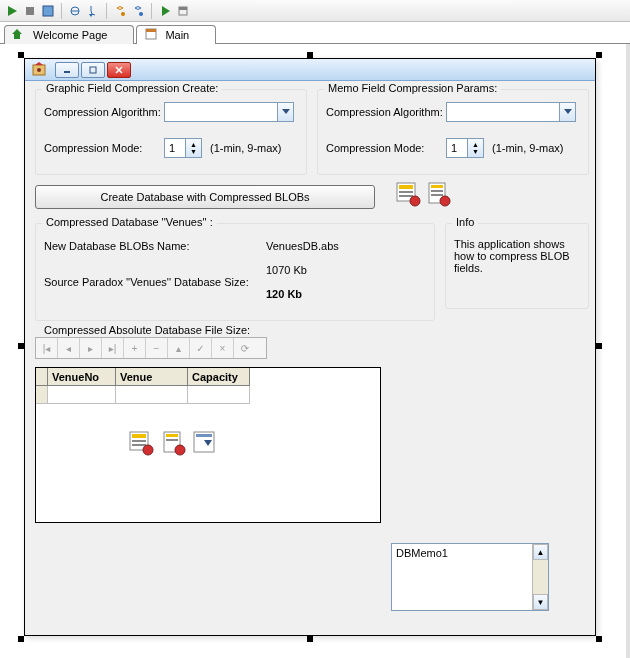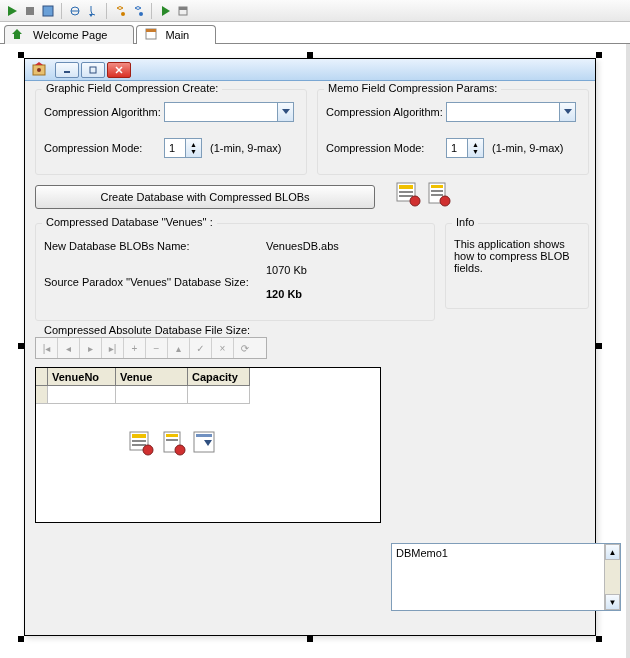--- a/index.html
+++ b/index.html
@@ -409,21 +409,21 @@
         <div class="icon-btn" style="left:156px; top:62px;">
           <svg width="26" height="26">
               <rect x="2" y="2" width="20" height="20" fill="#fff" stroke="#888"></rect>
               <rect x="4" y="4" width="16" height="3" fill="#7090c0"></rect>
               <polygon points="12,10 20,10 16,16" fill="#305080"></polygon>
             </svg>
         </div>
       </div>
 
 
-      <div class="dbmemo" style="left:366px; top:462px; width:230px; height:68px;">
+      <div class="dbmemo" style="left:366px; top:462px; width:158px; height:68px;">
         <span style="position:absolute; left:4px; top:3px;">DBMemo1</span>
         <div class="scrollbar-v">
           <div class="sb-btn" style="position:absolute;top:0;left:0;right:0;">▲</div>
           <div class="sb-btn" style="position:absolute;bottom:0;left:0;right:0;">▼</div>
         </div>
       </div>
 
     </div>
   </div>
 </div>

